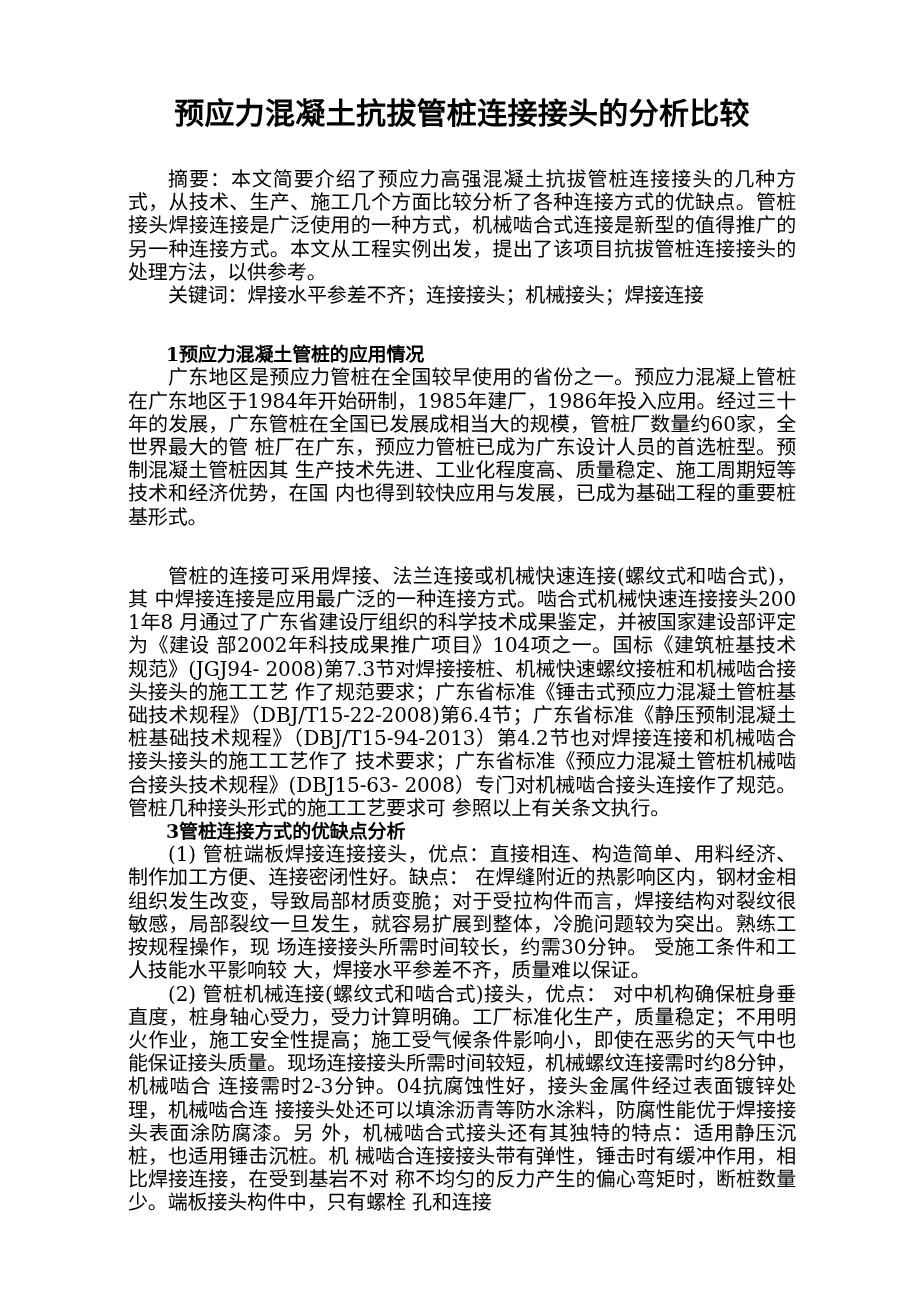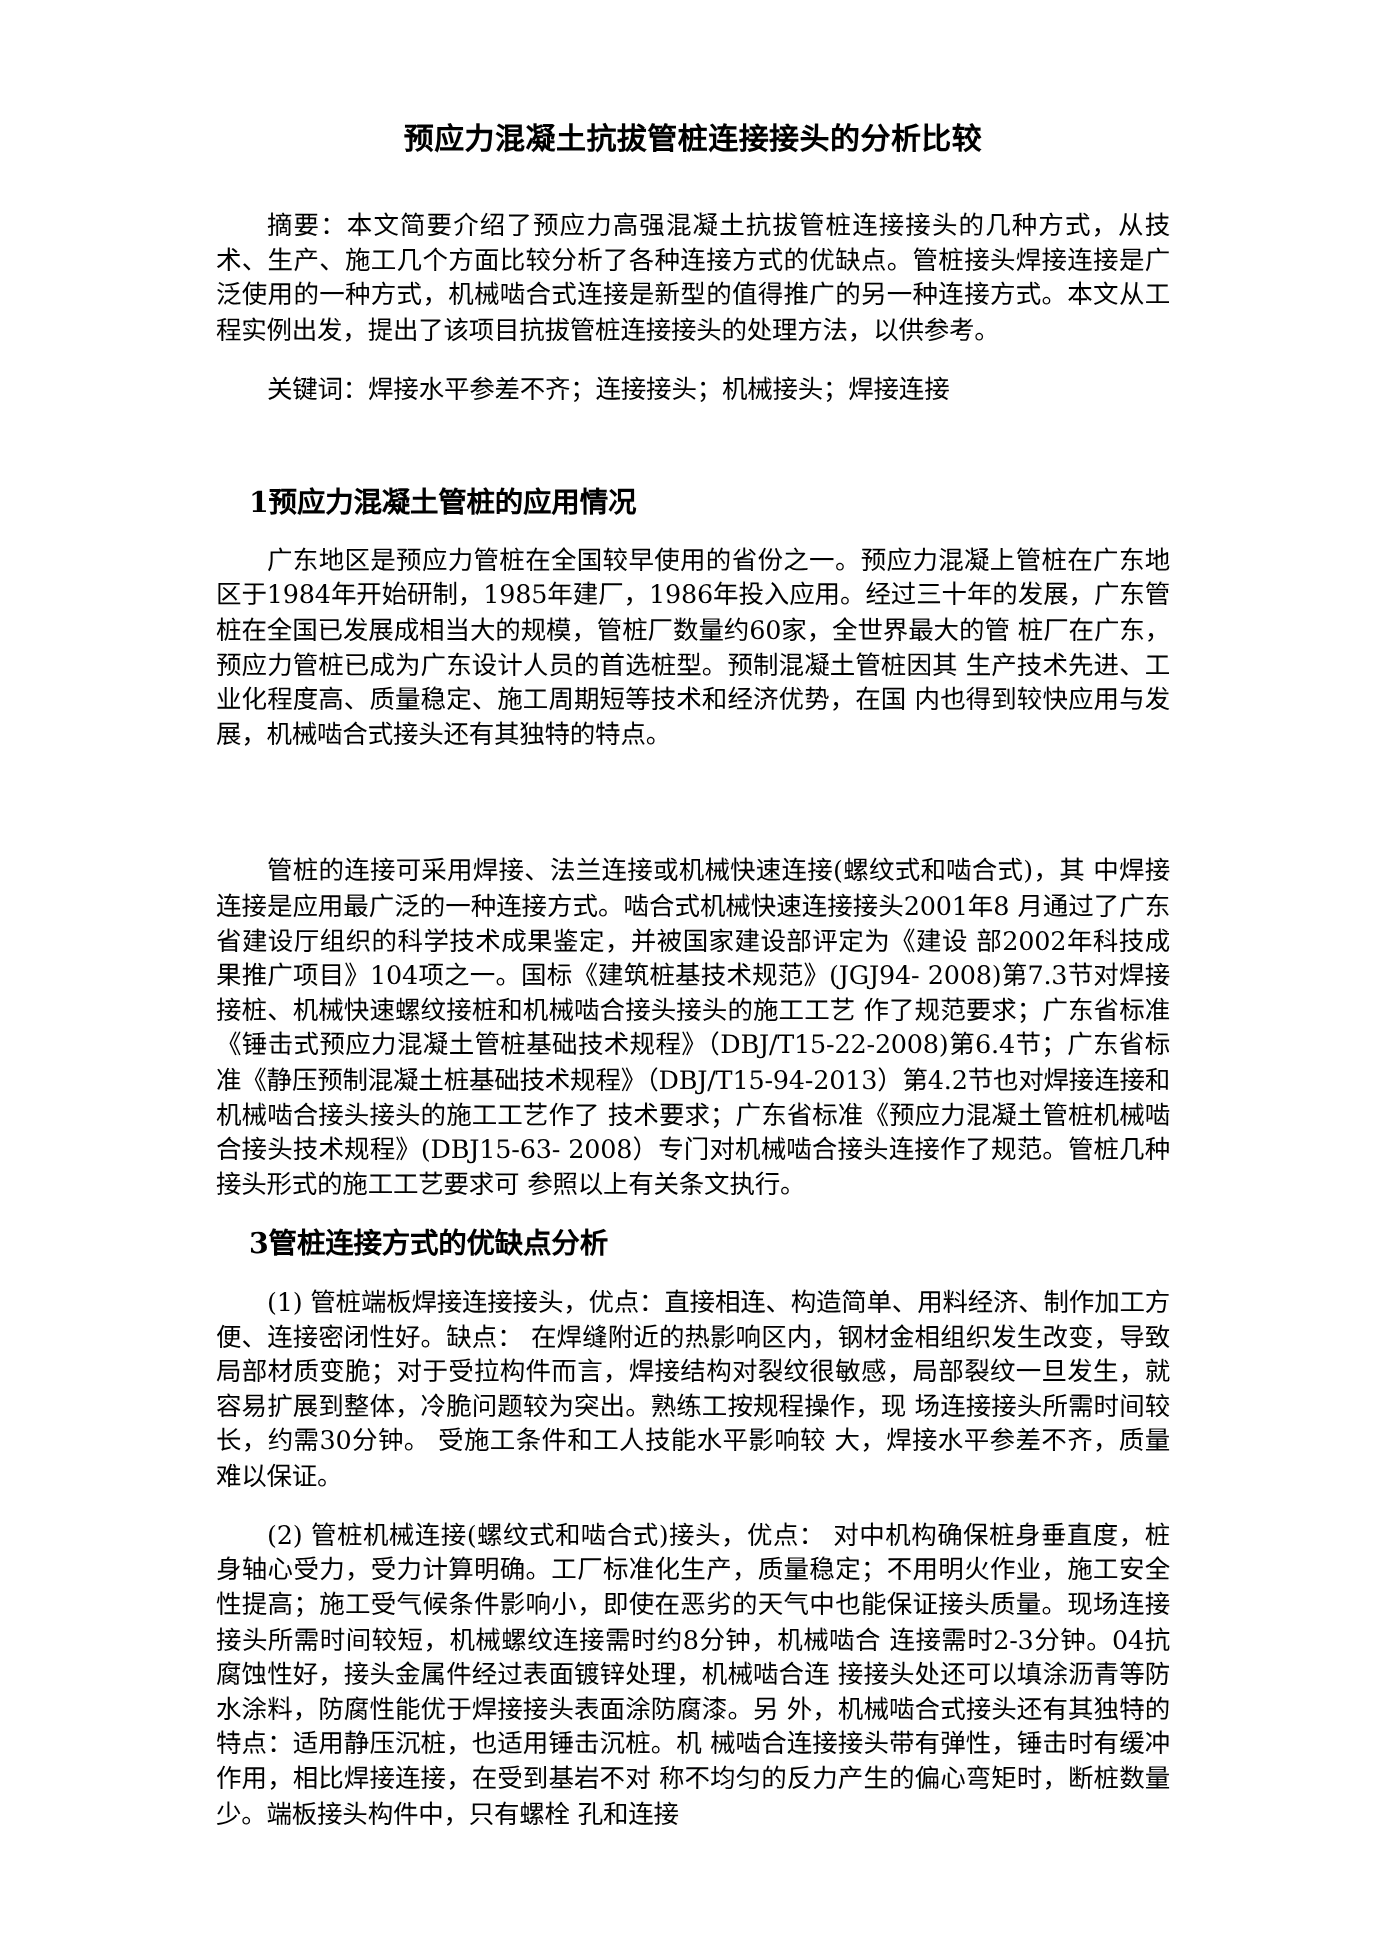--- a/index.html
+++ b/index.html
@@ -20,33 +20,33 @@
     overflow: hidden;
     box-sizing: border-box;
   }
   #content {
     position: absolute;
     left: 128px;
     top: 0;
     width: 668px;
   }
   .doc-title {
-    font-size: 20px;
+    font-size: 30px;
     font-weight: bold;
     text-align: center;
     line-height: 1.2;
-    margin: 0;
+    margin: 16px;
     padding-top: 80px;
     letter-spacing: 0.3px;
     font-family: "DejaVu Serif", "Liberation Serif", serif;
   }
   .para {
-    font-size: 17px;
+    font-size: 20px;
     line-height: 23.2px;
-    margin: 16px;
+    margin: 0;
     text-align: justify;
     text-justify: inter-ideograph;
     letter-spacing: -0.15px;
     word-break: break-all;
   }
   .abstract-block {
     margin-top: 36px;
   }
   .indent-2 {
     text-indent: 2em;
@@ -76,21 +76,21 @@
 
     <div class="abstract-block">
       <p class="para indent-2">摘要：本文简要介绍了预应力高强混凝土抗拔管桩连接接头的几种方式，从技术、生产、施工几个方面比较分析了各种连接方式的优缺点。管桩接头焊接连接是广泛使用的一种方式，机械啮合式连接是新型的值得推广的另一种连接方式。本文从工程实例出发，提出了该项目抗拔管桩连接接头的处理方法，以供参考。</p>
       <p class="para indent-keywords">关键词：焊接水平参差不齐；连接接头；机械接头；焊接连接</p>
     </div>
 
     <div class="gap-large"></div>
 
     <div>
       <p class="heading">1预应力混凝土管桩的应用情况</p>
-      <p class="para indent-2">广东地区是预应力管桩在全国较早使用的省份之一。预应力混凝上管桩在广东地区于1984年开始研制，1985年建厂，1986年投入应用。经过三十年的发展，广东管桩在全国已发展成相当大的规模，管桩厂数量约60家，全世界最大的管 桩厂在广东，预应力管桩已成为广东设计人员的首选桩型。预制混凝土管桩因其 生产技术先进、工业化程度高、质量稳定、施工周期短等技术和经济优势，在国 内也得到较快应用与发展，机械啮合式接头还有其独特的特点。</p>
+      <p class="para indent-2">广东地区是预应力管桩在全国较早使用的省份之一。预应力混凝上管桩在广东地区于1984年开始研制，1985年建厂，1986年投入应用。经过三十年的发展，广东管桩在全国已发展成相当大的规模，管桩厂数量约60家，全世界最大的管 桩厂在广东，预应力管桩已成为广东设计人员的首选桩型。预制混凝土管桩因其 生产技术先进、工业化程度高、质量稳定、施工周期短等技术和经济优势，在国 内也得到较快应用与发展，已成为基础工程的重要桩基形式。</p>
     </div>
 
     <div class="gap-large"></div>
 
     <div>
       <p class="para indent-2">管桩的连接可采用焊接、法兰连接或机械快速连接(螺纹式和啮合式)，其 中焊接连接是应用最广泛的一种连接方式。啮合式机械快速连接接头2001年8 月通过了广东省建设厅组织的科学技术成果鉴定，并被国家建设部评定为《建设 部2002年科技成果推广项目》104项之一。国标《建筑桩基技术规范》(JGJ94- 2008)第7.3节对焊接接桩、机械快速螺纹接桩和机械啮合接头接头的施工工艺 作了规范要求；广东省标准《锤击式预应力混凝土管桩基础技术规程》（DBJ/T15-22-2008)第6.4节；广东省标准《静压预制混凝土桩基础技术规程》（DBJ/T15-94-2013）第4.2节也对焊接连接和机械啮合接头接头的施工工艺作了 技术要求；广东省标准《预应力混凝土管桩机械啮合接头技术规程》(DBJ15-63- 2008）专门对机械啮合接头连接作了规范。管桩几种接头形式的施工工艺要求可 参照以上有关条文执行。</p>
     </div>
 
     <div>
       <p class="heading">3管桩连接方式的优缺点分析</p>

